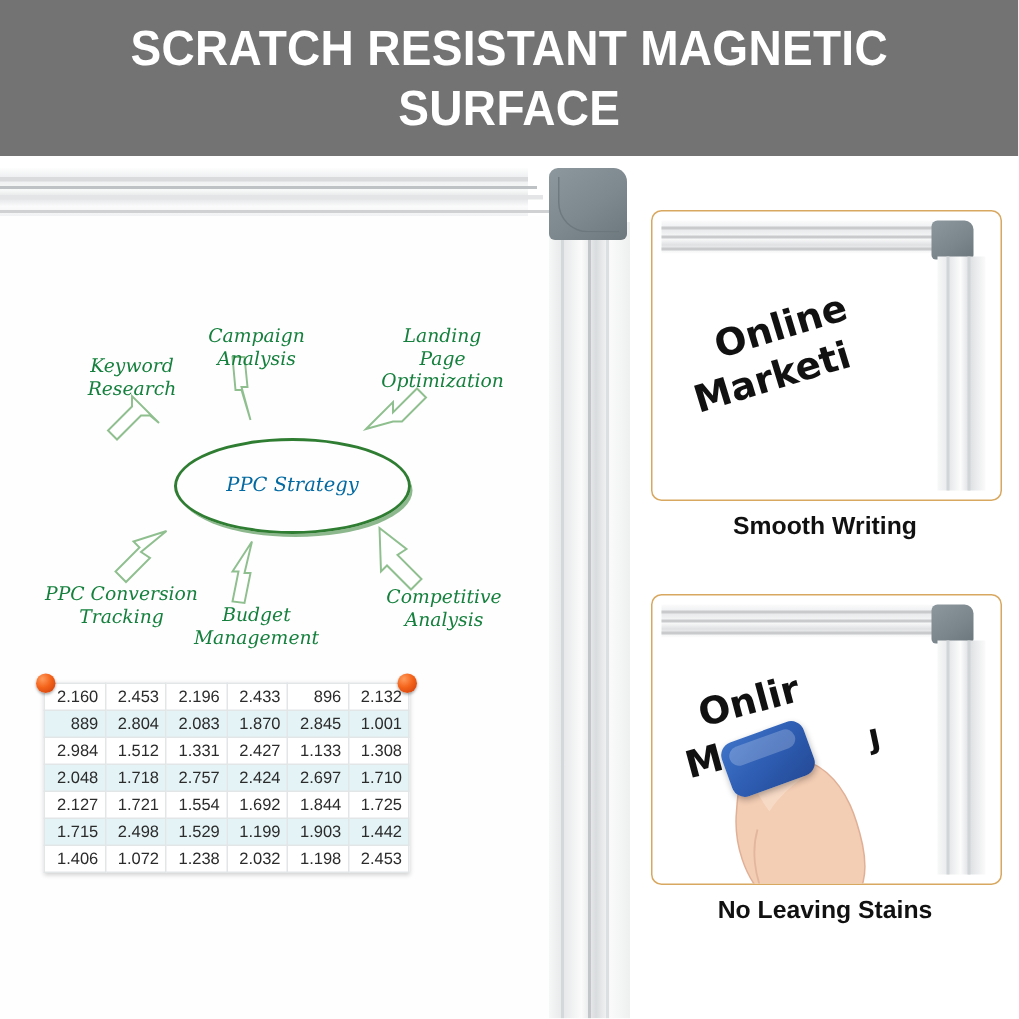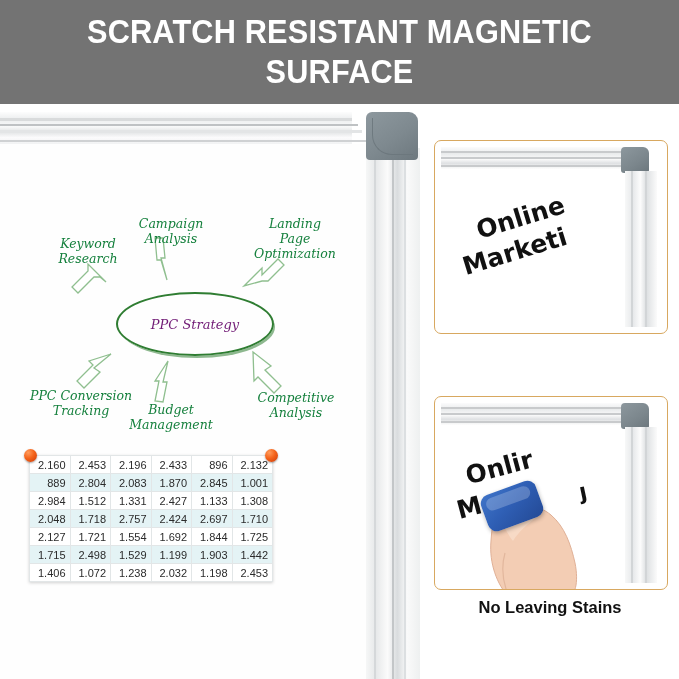--- a/index.html
+++ b/index.html
@@ -44,21 +44,21 @@
   
   .diagram{position:absolute;left:16px;top:100px;width:344px;height:250px;}
   .diag-label{position:absolute;color:#15803d;font-style:italic;
               font-family:"DejaVu Serif",serif;font-size:12.5px;line-height:15px;
               text-align:center;white-space:pre-line;}
   .ellipse{position:absolute;left:100px;top:88px;width:154px;height:60px;
            border:2.2px solid #2f7d32;border-radius:50%;
            box-shadow:2px 3px 0 -1px rgba(47,125,50,.55);}
   .ellipse span{position:absolute;left:0;right:0;top:50%;transform:translateY(-50%);
            text-align:center;font-style:italic;font-family:"DejaVu Serif",serif;
-           font-size:13px;color:#701a75;}
+           font-size:13px;color:#0369a1;}
 
   
   .tablewrap{position:absolute;left:29px;top:455px;width:267px;}
   table.grid{border-collapse:collapse;width:244px;background:#fff;
              box-shadow:0 1px 3px rgba(0,0,0,.18);}
   table.grid td{border:1px solid #e2e6e7;padding:1px 4px 1px 2px;
       text-align:right;font-size:11px;color:#2b2b2b;
       font-family:"Liberation Sans",sans-serif;height:15px;}
   table.grid tr:nth-child(even) td{background:#e4f3f5;}
   table.grid tr:nth-child(odd) td{background:#ffffff;}
@@ -237,20 +237,21 @@
         <div class="mini-rail-h" style="top:12px;width:186px;"></div>
         <div class="mini-rail-h" style="top:20px;width:190px;"></div>
         <div class="mini-corner"></div>
         <div class="mini-right-band"></div>
         <div class="mini-rail-v" style="left:192px;"></div>
         <div class="mini-rail-v" style="left:206px;"></div>
         <div class="hand-text hw1">Online</div>
         <div class="hand-text hw2">Marketi</div>
       </div>
     </div>
+    <div class="panel-caption">Smooth Writing</div>
   </div>
 
   <div class="panel" style="top:396px;">
     <div class="panel-box">
       <div class="mini-face">
         <div class="mini-top-band"></div>
         <div class="mini-rail-h" style="top:6px;width:182px;"></div>
         <div class="mini-rail-h" style="top:12px;width:186px;"></div>
         <div class="mini-rail-h" style="top:20px;width:190px;"></div>
         <div class="mini-corner"></div>

